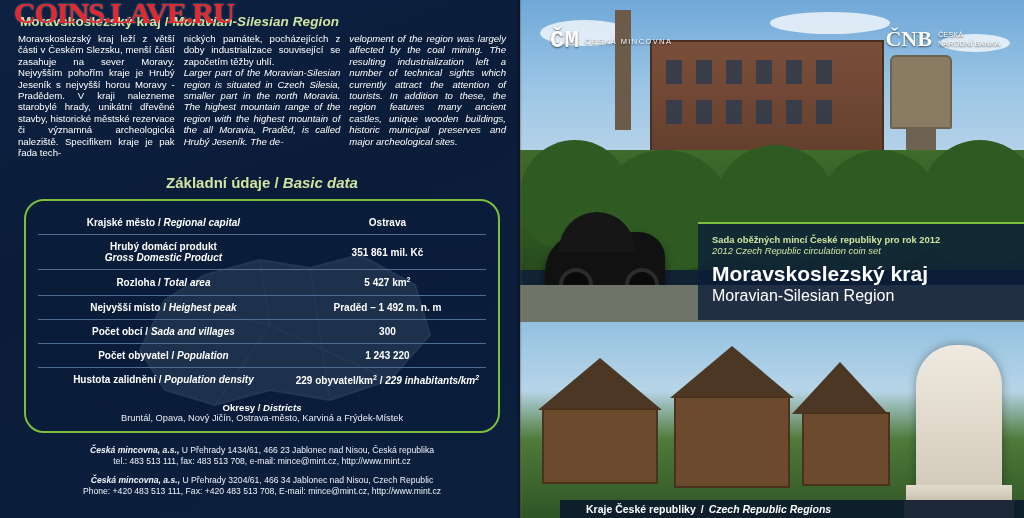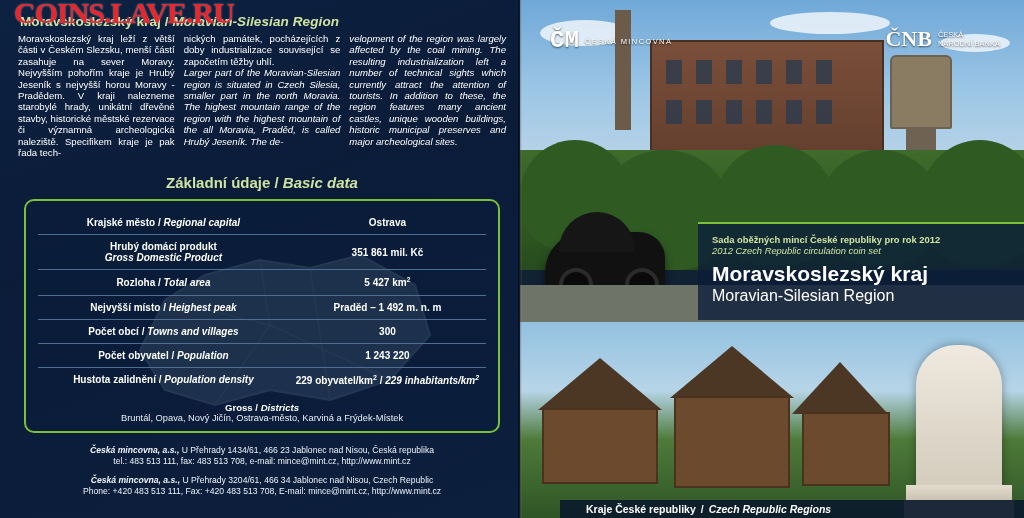--- a/index.html
+++ b/index.html
@@ -41,21 +41,21 @@
   .col .en{font-style:italic;}
 
   .basic-title{
     text-align:center;font-size:15px;font-weight:bold;color:#cfe3a2;
     margin:16px 0 8px 0;
   }
   .basic-title .it{font-style:italic;}
 
   .tablewrap{
     position:relative;
-    border:2px solid #7bbf3a;border-radius:10px;
+    border:2px solid #7bbf3a;border-radius:20px;
     margin:0 6px;padding:10px 12px 8px 12px;
     background:rgba(10,28,56,.35);
   }
   table.basic{
     width:100%;border-collapse:collapse;font-size:10px;
   }
   table.basic td{
     border-bottom:1px solid #4e6f93;
     padding:6px 4px;
     color:#ffffff;
@@ -261,41 +261,41 @@
             <td class="val">5 427 km<span class="sup">2</span></td>
           </tr>
           <tr>
             <td class="lab">
               <span>Nejvyšší místo</span> / <span class="it">Heighest peak</span>
             </td>
             <td class="val">Praděd – 1 492 m. n. m</td>
           </tr>
           <tr>
             <td class="lab">
-              <span>Počet obcí</span> / <span class="it">Towns and villages</span>
+              <span>Počet obcí</span> / <span class="it">Sada and villages</span>
             </td>
             <td class="val">300</td>
           </tr>
           <tr>
             <td class="lab">
               <span>Počet obyvatel</span> / <span class="it">Population</span>
             </td>
             <td class="val">1 243 220</td>
           </tr>
           <tr>
             <td class="lab">
               <span>Hustota zalidnění</span> / <span class="it">Population density</span>
             </td>
             <td class="val">229 obyvatel/km<span class="sup">2</span> / <span class="it">229 inhabitants/km<span class="sup">2</span></span></td>
           </tr>
         </tbody>
       </table>
 
       <div class="districts-t">
-        <span>Gross</span> / <span class="it">Districts</span>
+        <span>Okresy</span> / <span class="it">Districts</span>
       </div>
       <div class="districts">Bruntál, Opava, Nový Jičín, Ostrava-město, Karviná a Frýdek-Místek</div>
     </div>
 
     <div class="footer">
       <div class="blk">
         <b>Česká mincovna, a.s.,</b><span> U Přehrady 1434/61, 466 23 Jablonec nad Nisou, Česká republika</span><br>
         <span>tel.: 483 513 111, fax: 483 513 708, e-mail: mince@mint.cz, http://www.mint.cz</span>
       </div>
       <div class="blk">

